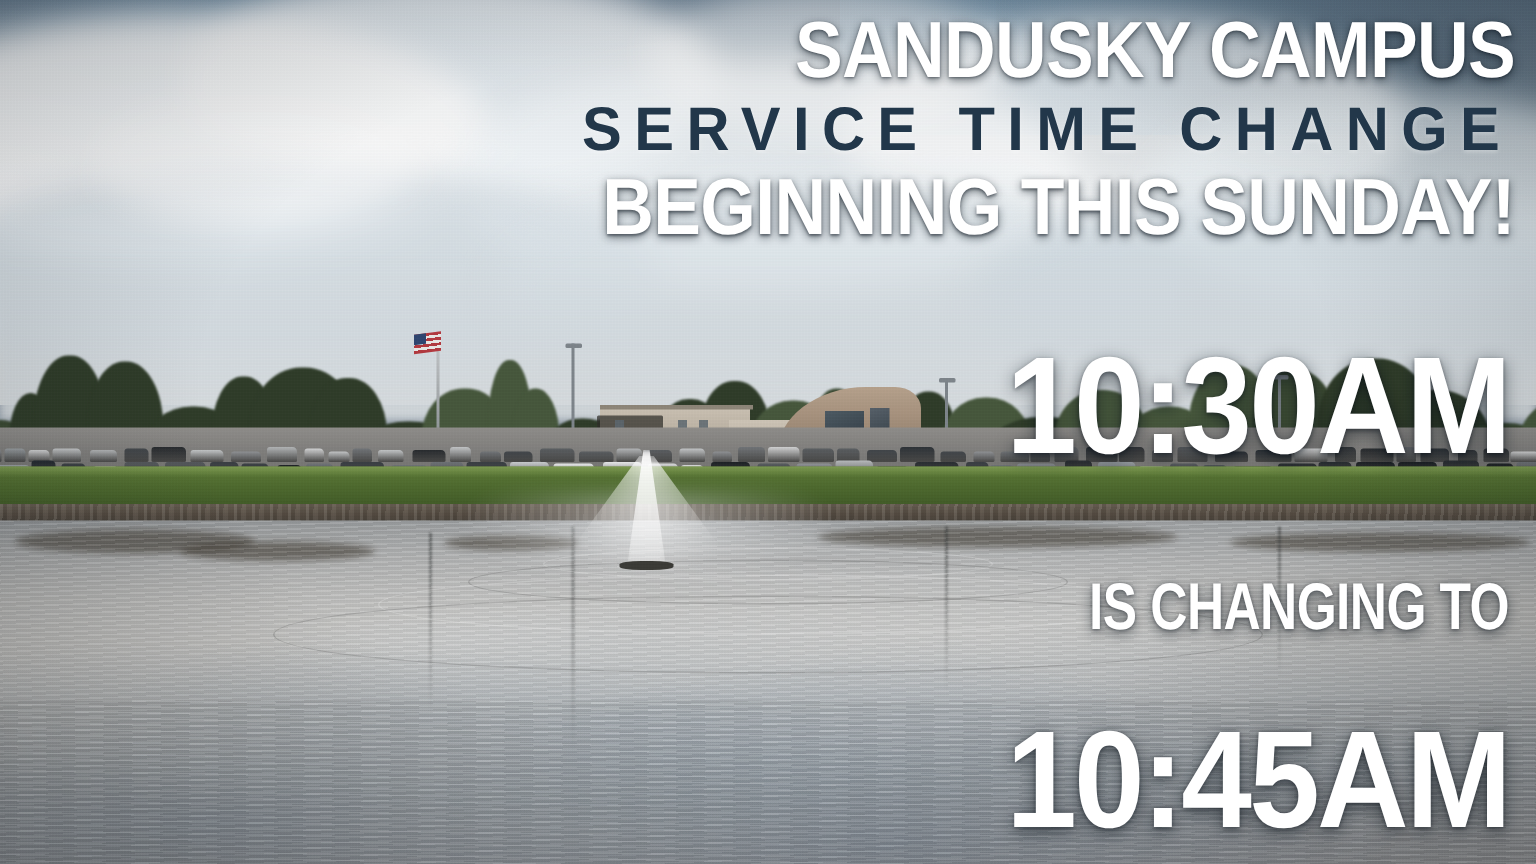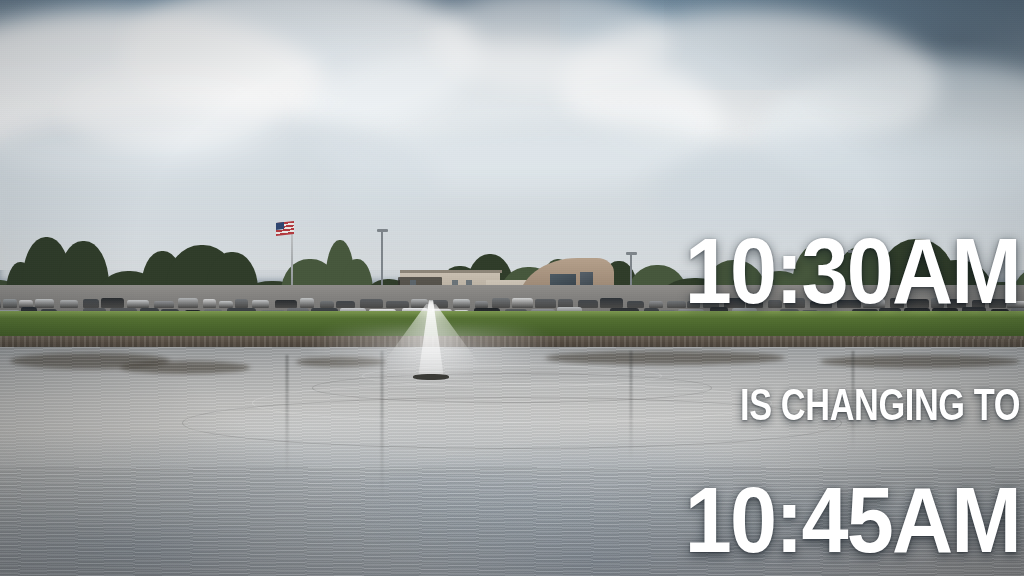--- a/index.html
+++ b/index.html
@@ -324,21 +324,21 @@
     transform:scaleX(.97); transform-origin:right center;
     padding-right:2px;
   }
   .hl-3 {
     font-size:53px; line-height:57px;
     letter-spacing:-.5px;
     transform:scaleX(.90); transform-origin:right center;
   }
 
   .times-block {
-    position:absolute; right:4px; top:225px;
+    position:absolute; right:18px; top:225px;
     width:560px;
     text-align:right;
   }
   .big-time {
     display:block;
     color:#ffffff;
     font-weight:700;
     font-size:92px;
     line-height:92px;
     letter-spacing:-2px;
@@ -568,20 +568,25 @@
       <div class="spray-core"></div>
       <div class="fountain-head"></div>
     </div>
 
     <div class="grade"></div>
     <div class="grain"></div>
   </div>
 
   <div class="overlay">
 
+    <div class="headline-block">
+      <span class="hl hl-1">SANDUSKY CAMPUS</span>
+      <span class="hl hl-2">SERVICE TIME CHANGE</span>
+      <span class="hl hl-3">BEGINNING THIS SUNDAY!</span>
+    </div>
 
     <div class="times-block">
       <span class="big-time">10:30AM</span>
       <div class="gap-a"></div>
       <span class="mid-line">IS CHANGING TO</span>
       <div class="gap-b"></div>
       <span class="big-time">10:45AM</span>
     </div>
 
   </div>

